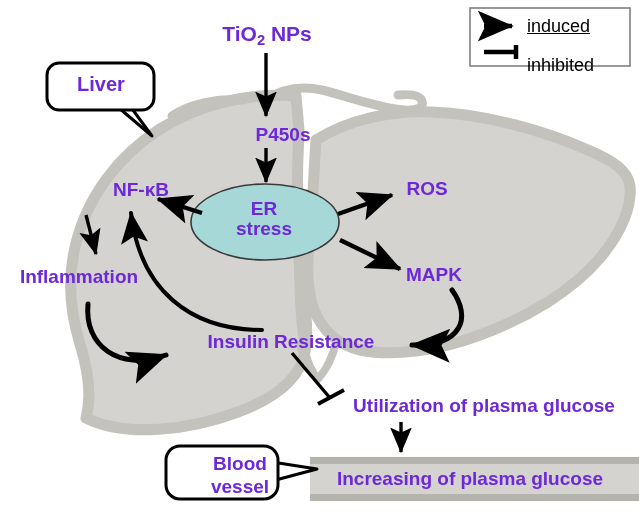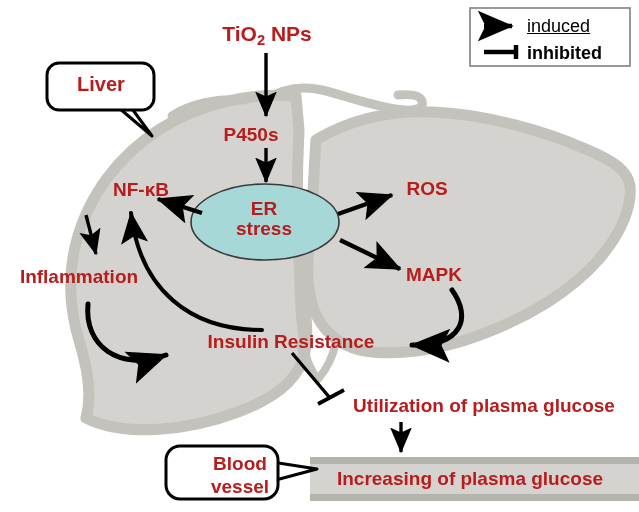--- a/index.html
+++ b/index.html
@@ -22,29 +22,29 @@
     position: absolute;
     left: 0;
     top: 0;
     width: 639px;
     height: 512px;
   }
   .lbl {
     position: absolute;
     font-family: "Liberation Sans", sans-serif;
     font-weight: bold;
-    color: #b91c1c;
+    color: #6d28d9;
     white-space: nowrap;
     line-height: 1.05;
     user-select: none;
   }
   .lbl.c { transform: translateX(-50%); text-align: center; }
 
   #tio2     { left: 267px; top: 23px;  font-size: 21px; }
-  #p450s    { left: 251px; top: 125px; font-size: 19px; }
+  #p450s    { left: 283px; top: 125px; font-size: 19px; }
   #nfkb     { left: 141px; top: 180px; font-size: 19px; }
   #ros      { left: 427px; top: 179px; font-size: 19px; }
   #mapk     { left: 434px; top: 265px; font-size: 19px; }
   #inflam   { left: 79px;  top: 267px; font-size: 19px; }
   #insres   { left: 291px; top: 332px; font-size: 19px; text-align: center; }
   #utiliz   { left: 484px; top: 396px; font-size: 19px; }
   #increas  { left: 470px; top: 469px; font-size: 19px; }
 
   #erstress {
     left: 264px; top: 199px;
@@ -59,21 +59,21 @@
   #bv-label .line { display: block; margin-left: 36px; }
 
   .legend-txt {
     position: absolute;
     font-family: "Liberation Sans", sans-serif;
     font-size: 18px;
     color: #000000;
     white-space: nowrap;
   }
   #leg-induced   { left: 527px; top: 16px; text-decoration: underline; }
-  #leg-inhibited { left: 527px; top: 43px; font-weight: bold; }
+  #leg-inhibited { left: 527px; top: 55px; }
 
   sub { font-size: 0.70em; vertical-align: baseline; position: relative; top: 0.26em; }
 </style>
 </head>
 <body>
 
 <div id="canvas">
 
   <svg class="layer" viewBox="0 0 639 512">
     <defs>

